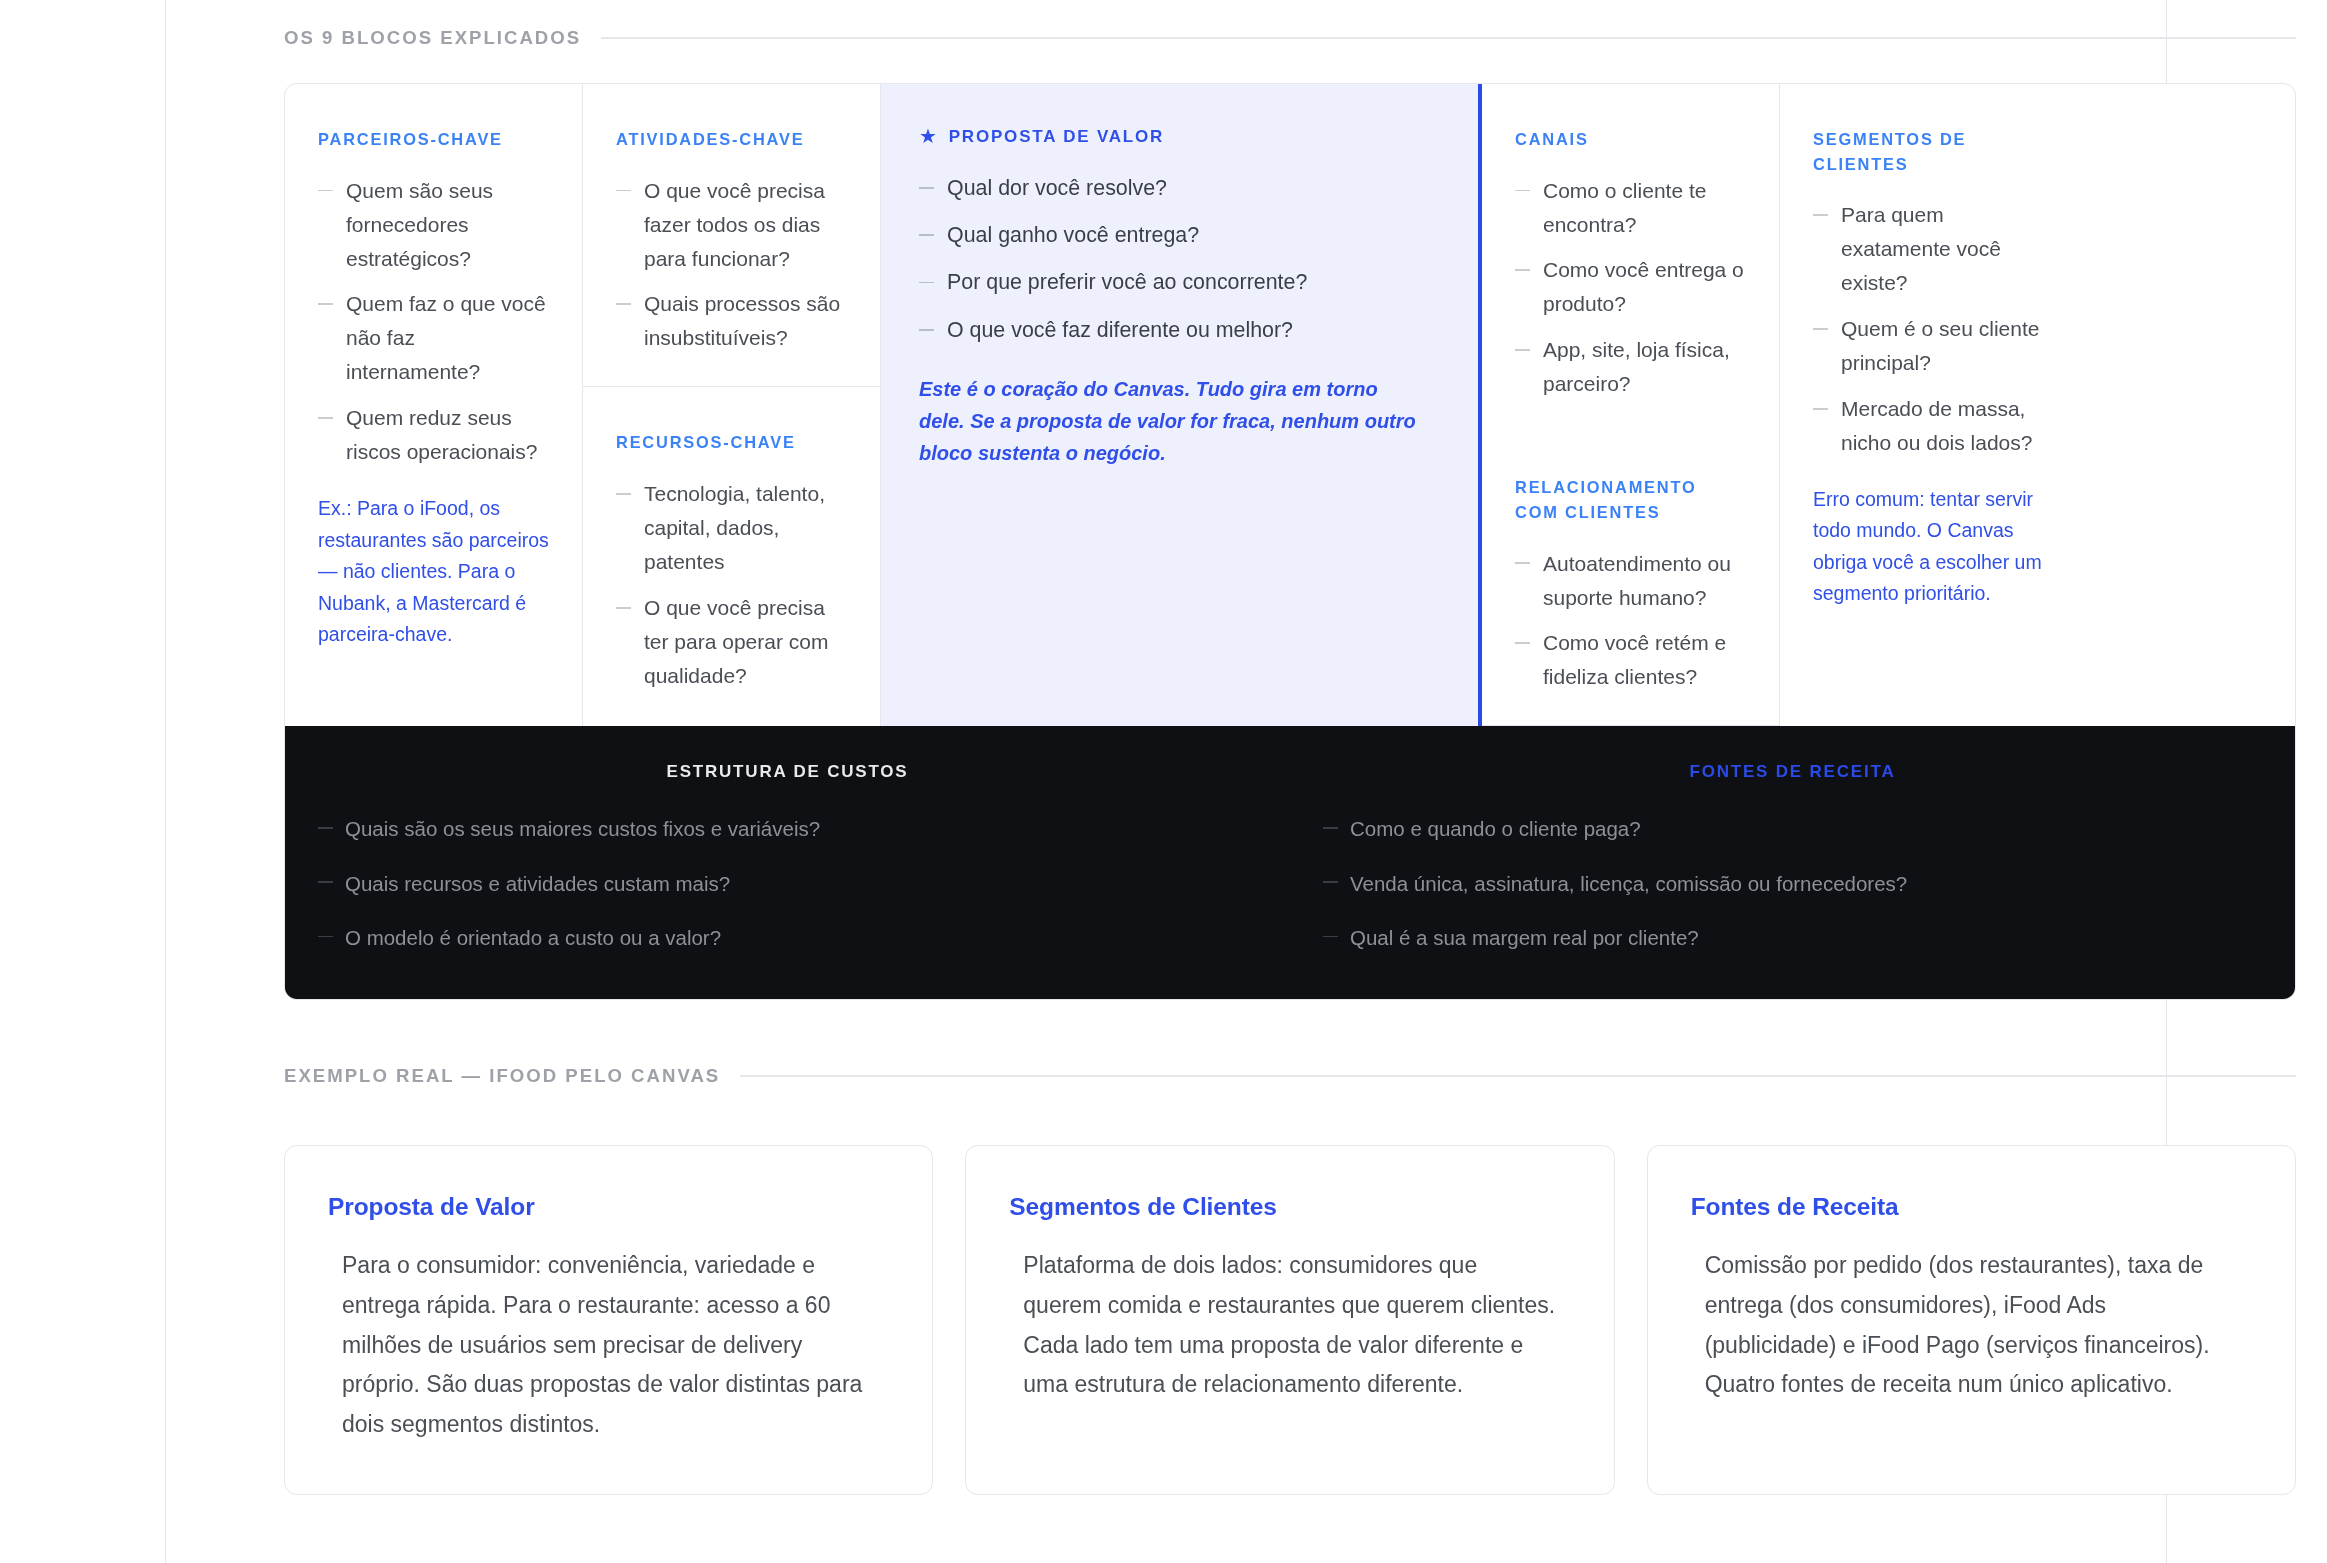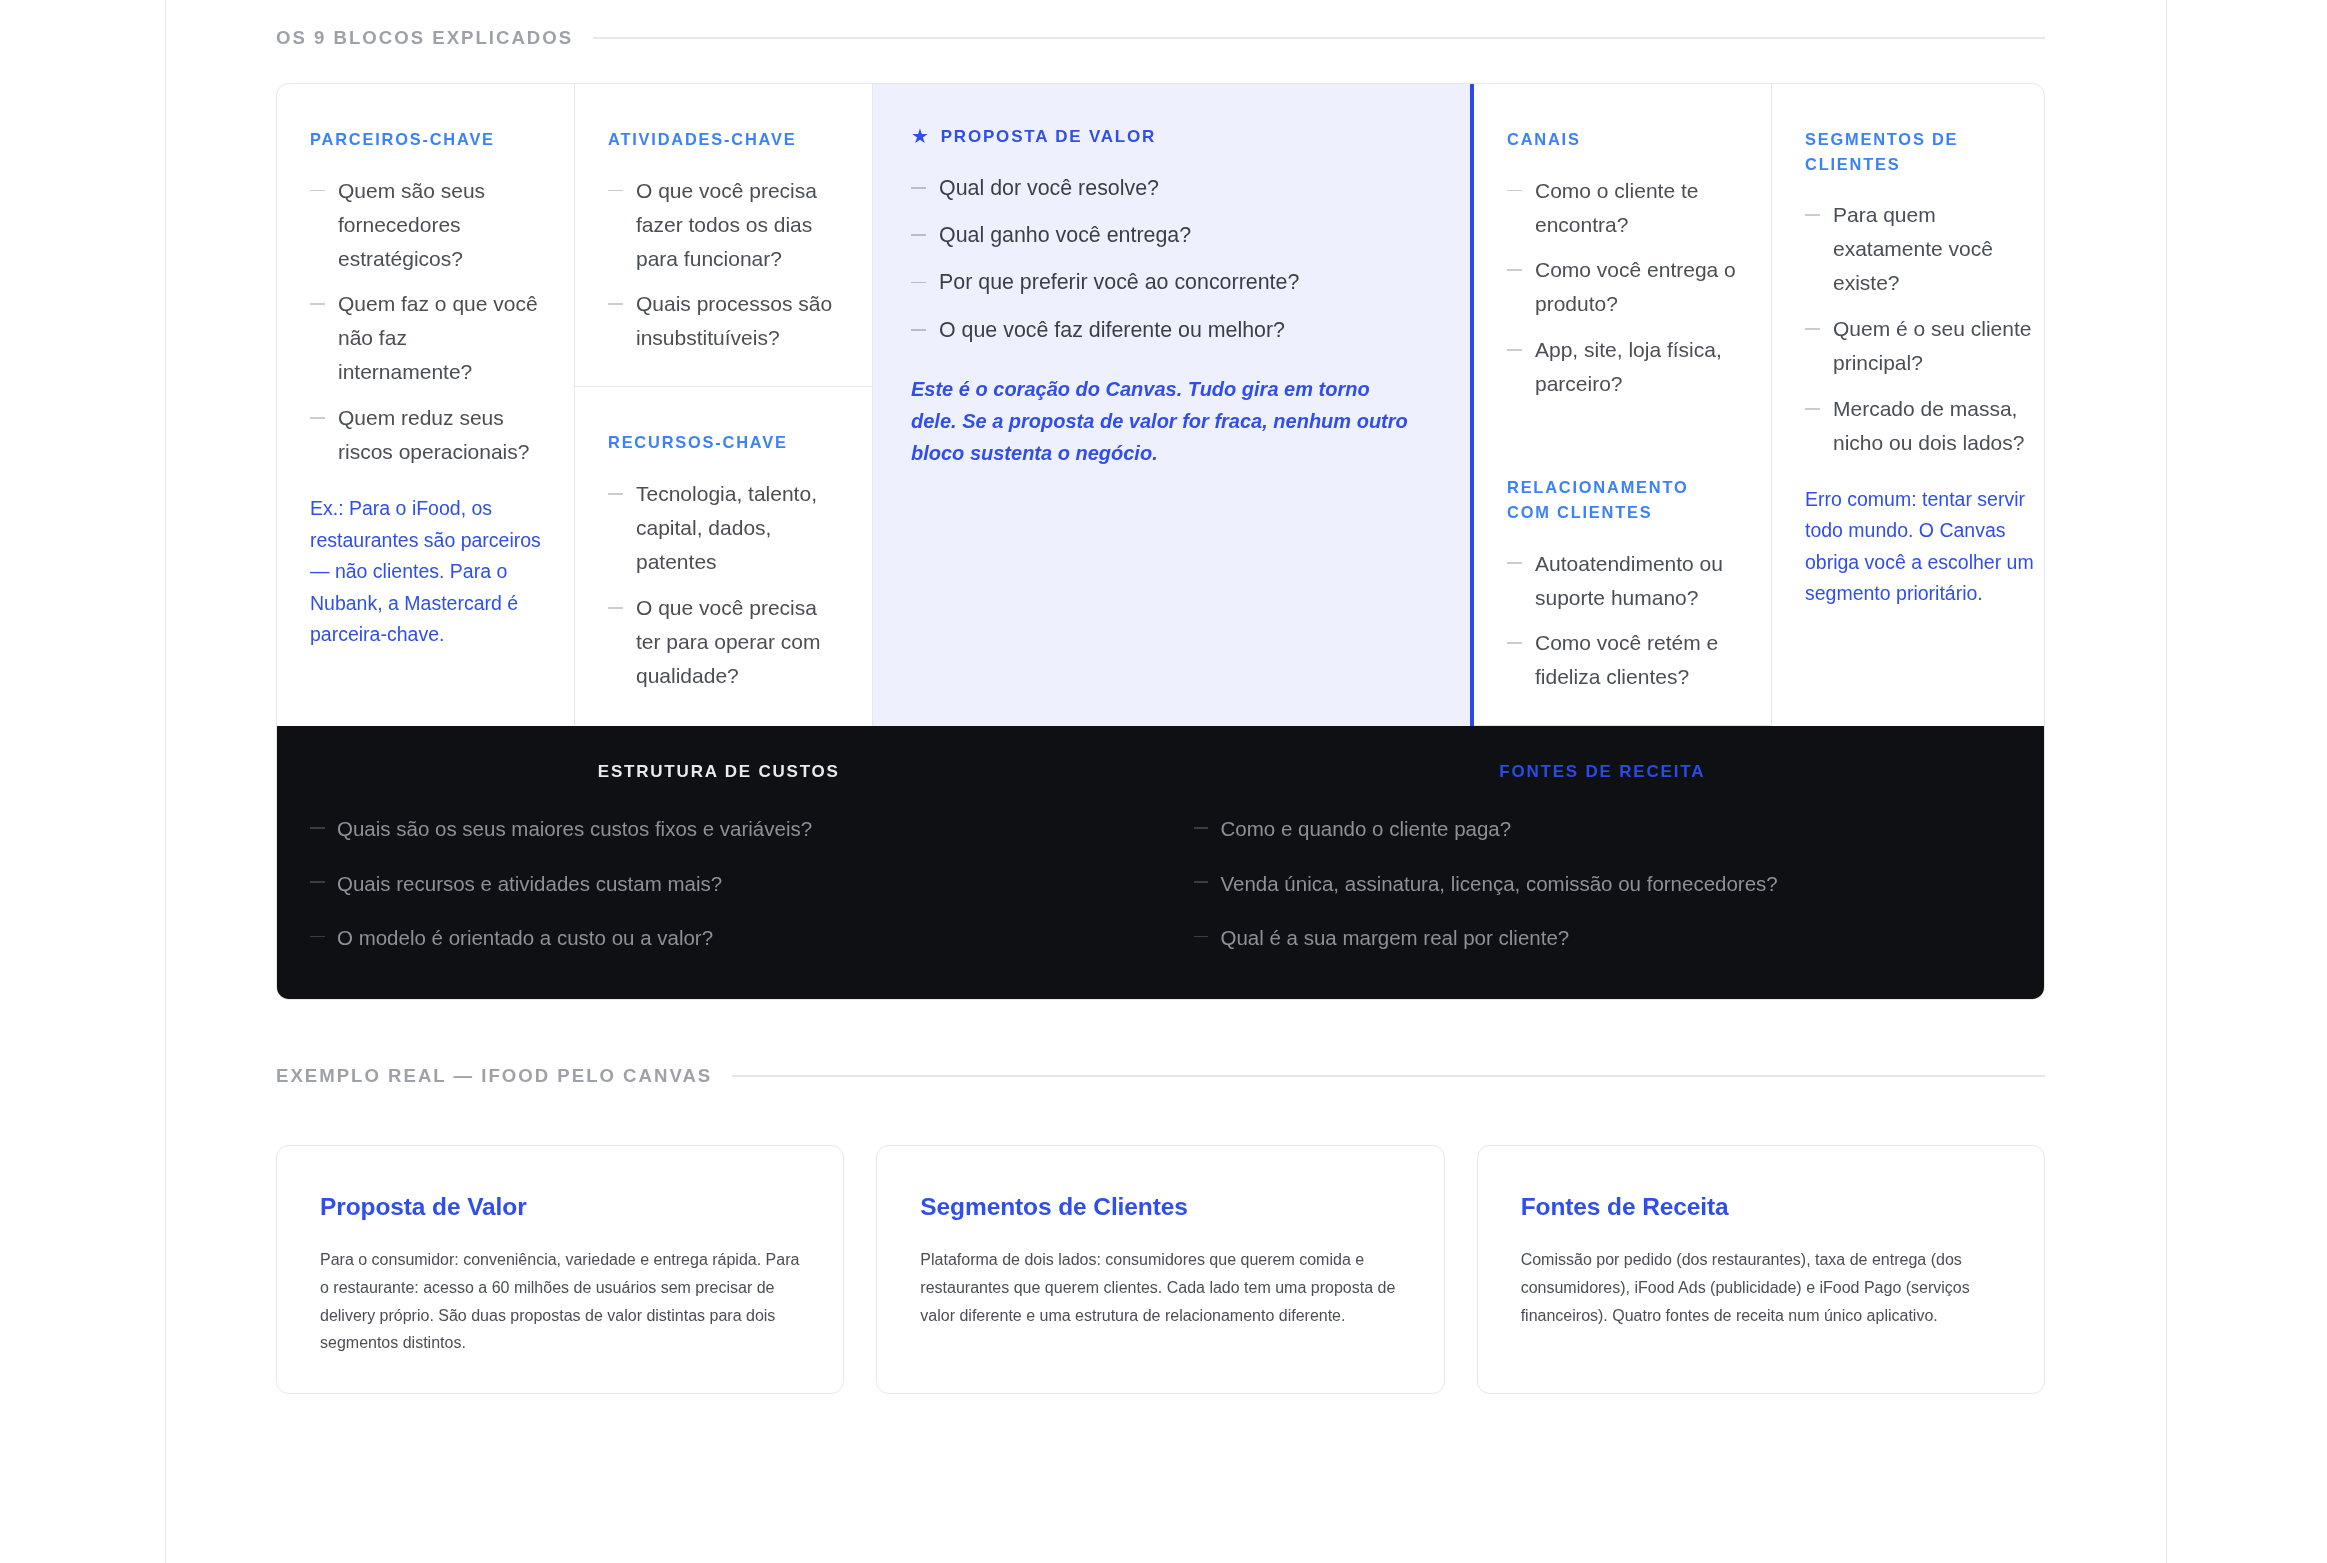--- a/index.html
+++ b/index.html
@@ -31,23 +31,23 @@
     left:165px;
     top:0;
     width:2002px;
     height:1564px;
     border-left:1.8px solid #e4e6ea;
     border-right:1.8px solid #e4e6ea;
   }
 
   .content{
     position:absolute;
-    left:276px;
+    left:284px;
     top:0;
-    width:1769px;
+    width:2012px;
   }
 
   
   .eyebrow{
     display:flex;
     align-items:center;
     gap:20px;
     margin-top:27px;
   }
   .eyebrow .label{
@@ -215,22 +215,22 @@
     background:#fff;
   }
   .card h3{
     margin:0 0 25.5px 0;
     font-size:24.5px;
     font-weight:700;
     color:var(--blue);
     letter-spacing:-0.1px;
   }
   .card p{
-    margin:0;
-    font-size:16px;
+    margin:14px;
+    font-size:23px;
     line-height:1.72;
     color:var(--ink-soft);
   }
 </style>
 </head>
 <body>
 
 <div class="page-frame"></div>
 
 <div class="content">

